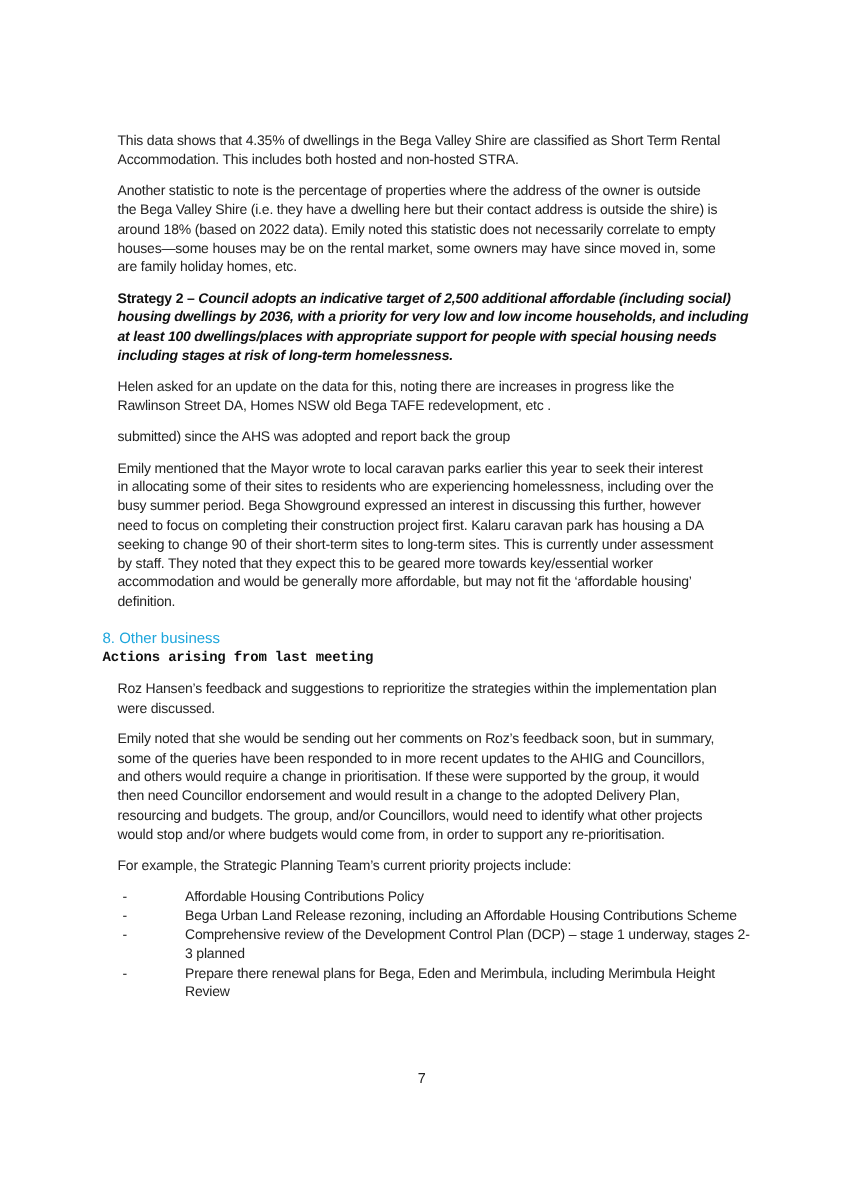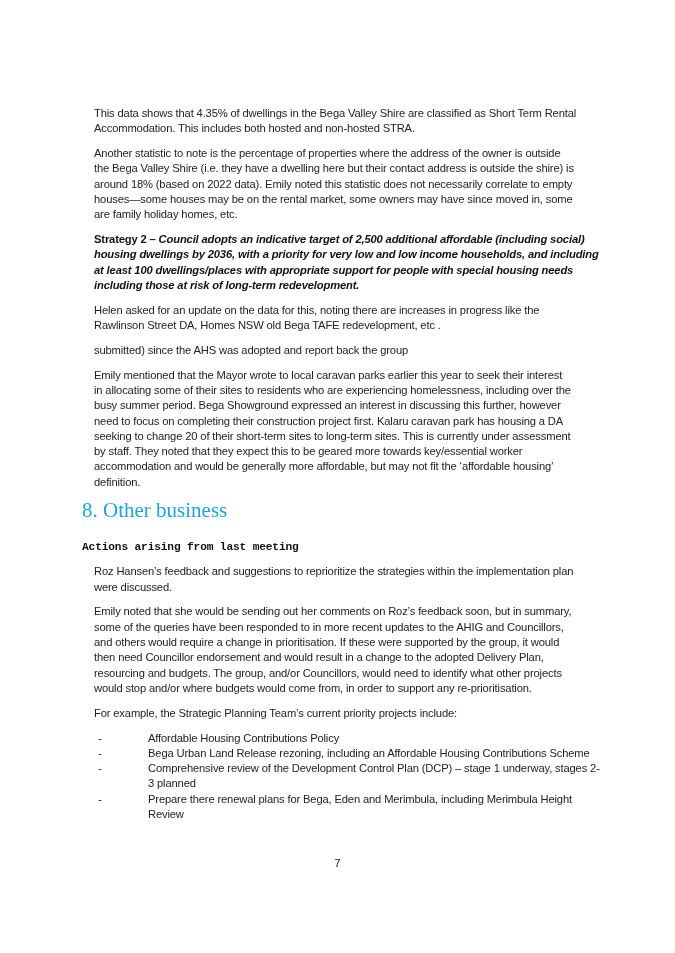--- a/index.html
+++ b/index.html
@@ -38,26 +38,26 @@
       font-weight: bold;
     }
     .strategy {
       font-weight: bold;
       color: #111111;
     }
     .strategy .ital {
       font-style: italic;
     }
     .heading {
-      font-family: Liberation Serif, serif;
-      font-size: 21px;
+      font-family: Liberation Sans, sans-serif;
+      font-size: 12px;
       line-height: 20px;
       color: #1ea6dc;
       font-weight: normal;
-      margin: 8px 0 20px 0;
+      margin: 8px 0 0 0;
       letter-spacing: 0;
     }
     .subheading {
       font-weight: bold;
       margin: 0 0 9.5px 0;
       color: #111111;
       font-family: Liberation Mono, monospace;
     }
     .bullets {
       list-style: none;
@@ -101,38 +101,38 @@
     <span class="line">the Bega Valley Shire (i.e. they have a dwelling here but their contact address is outside the shire) is</span>
     <span class="line">around 18% (based on 2022 data). Emily noted this statistic does not necessarily correlate to empty</span>
     <span class="line">houses—some houses may be on the rental market, some owners may have since moved in, some</span>
     <span class="line">are family holiday homes, etc.</span>
   </p>
 
   <p class="para strategy">
     <span class="line"><span>Strategy 2 – </span><span class="ital">Council adopts an indicative target of 2,500 additional affordable (including social)</span></span>
     <span class="line ital">housing dwellings by 2036, with a priority for very low and low income households, and including</span>
     <span class="line ital">at least 100 dwellings/places with appropriate support for people with special housing needs</span>
-    <span class="line ital">including those at risk of long-term redevelopment.</span>
+    <span class="line ital">including stages at risk of long-term homelessness.</span>
   </p>
 
   <p class="para">
     <span class="line">Helen asked for an update on the data for this, noting there are increases in progress like the</span>
     <span class="line">Rawlinson Street DA, Homes NSW old Bega TAFE redevelopment, etc .</span>
   </p>
 
   <p class="para">
     <span class="line">submitted) since the AHS was adopted and report back the group</span>
   </p>
 
   <p class="para">
     <span class="line">Emily mentioned that the Mayor wrote to local caravan parks earlier this year to seek their interest</span>
     <span class="line">in allocating some of their sites to residents who are experiencing homelessness, including over the</span>
     <span class="line">busy summer period. Bega Showground expressed an interest in discussing this further, however</span>
     <span class="line">need to focus on completing their construction project first. Kalaru caravan park has housing a DA</span>
-    <span class="line">seeking to change 20 of their short-term sites to long-term sites. This is currently under assessment</span>
+    <span class="line">seeking to change 90 of their short-term sites to long-term sites. This is currently under assessment</span>
     <span class="line">by staff. They noted that they expect this to be geared more towards key/essential worker</span>
     <span class="line">accommodation and would be generally more affordable, but may not fit the ‘affordable housing’</span>
     <span class="line">definition.</span>
   </p>
 
   <h2 class="heading">8. Other business</h2>
 
   <p class="subheading">Actions arising from last meeting</p>
 
   <p class="para">

